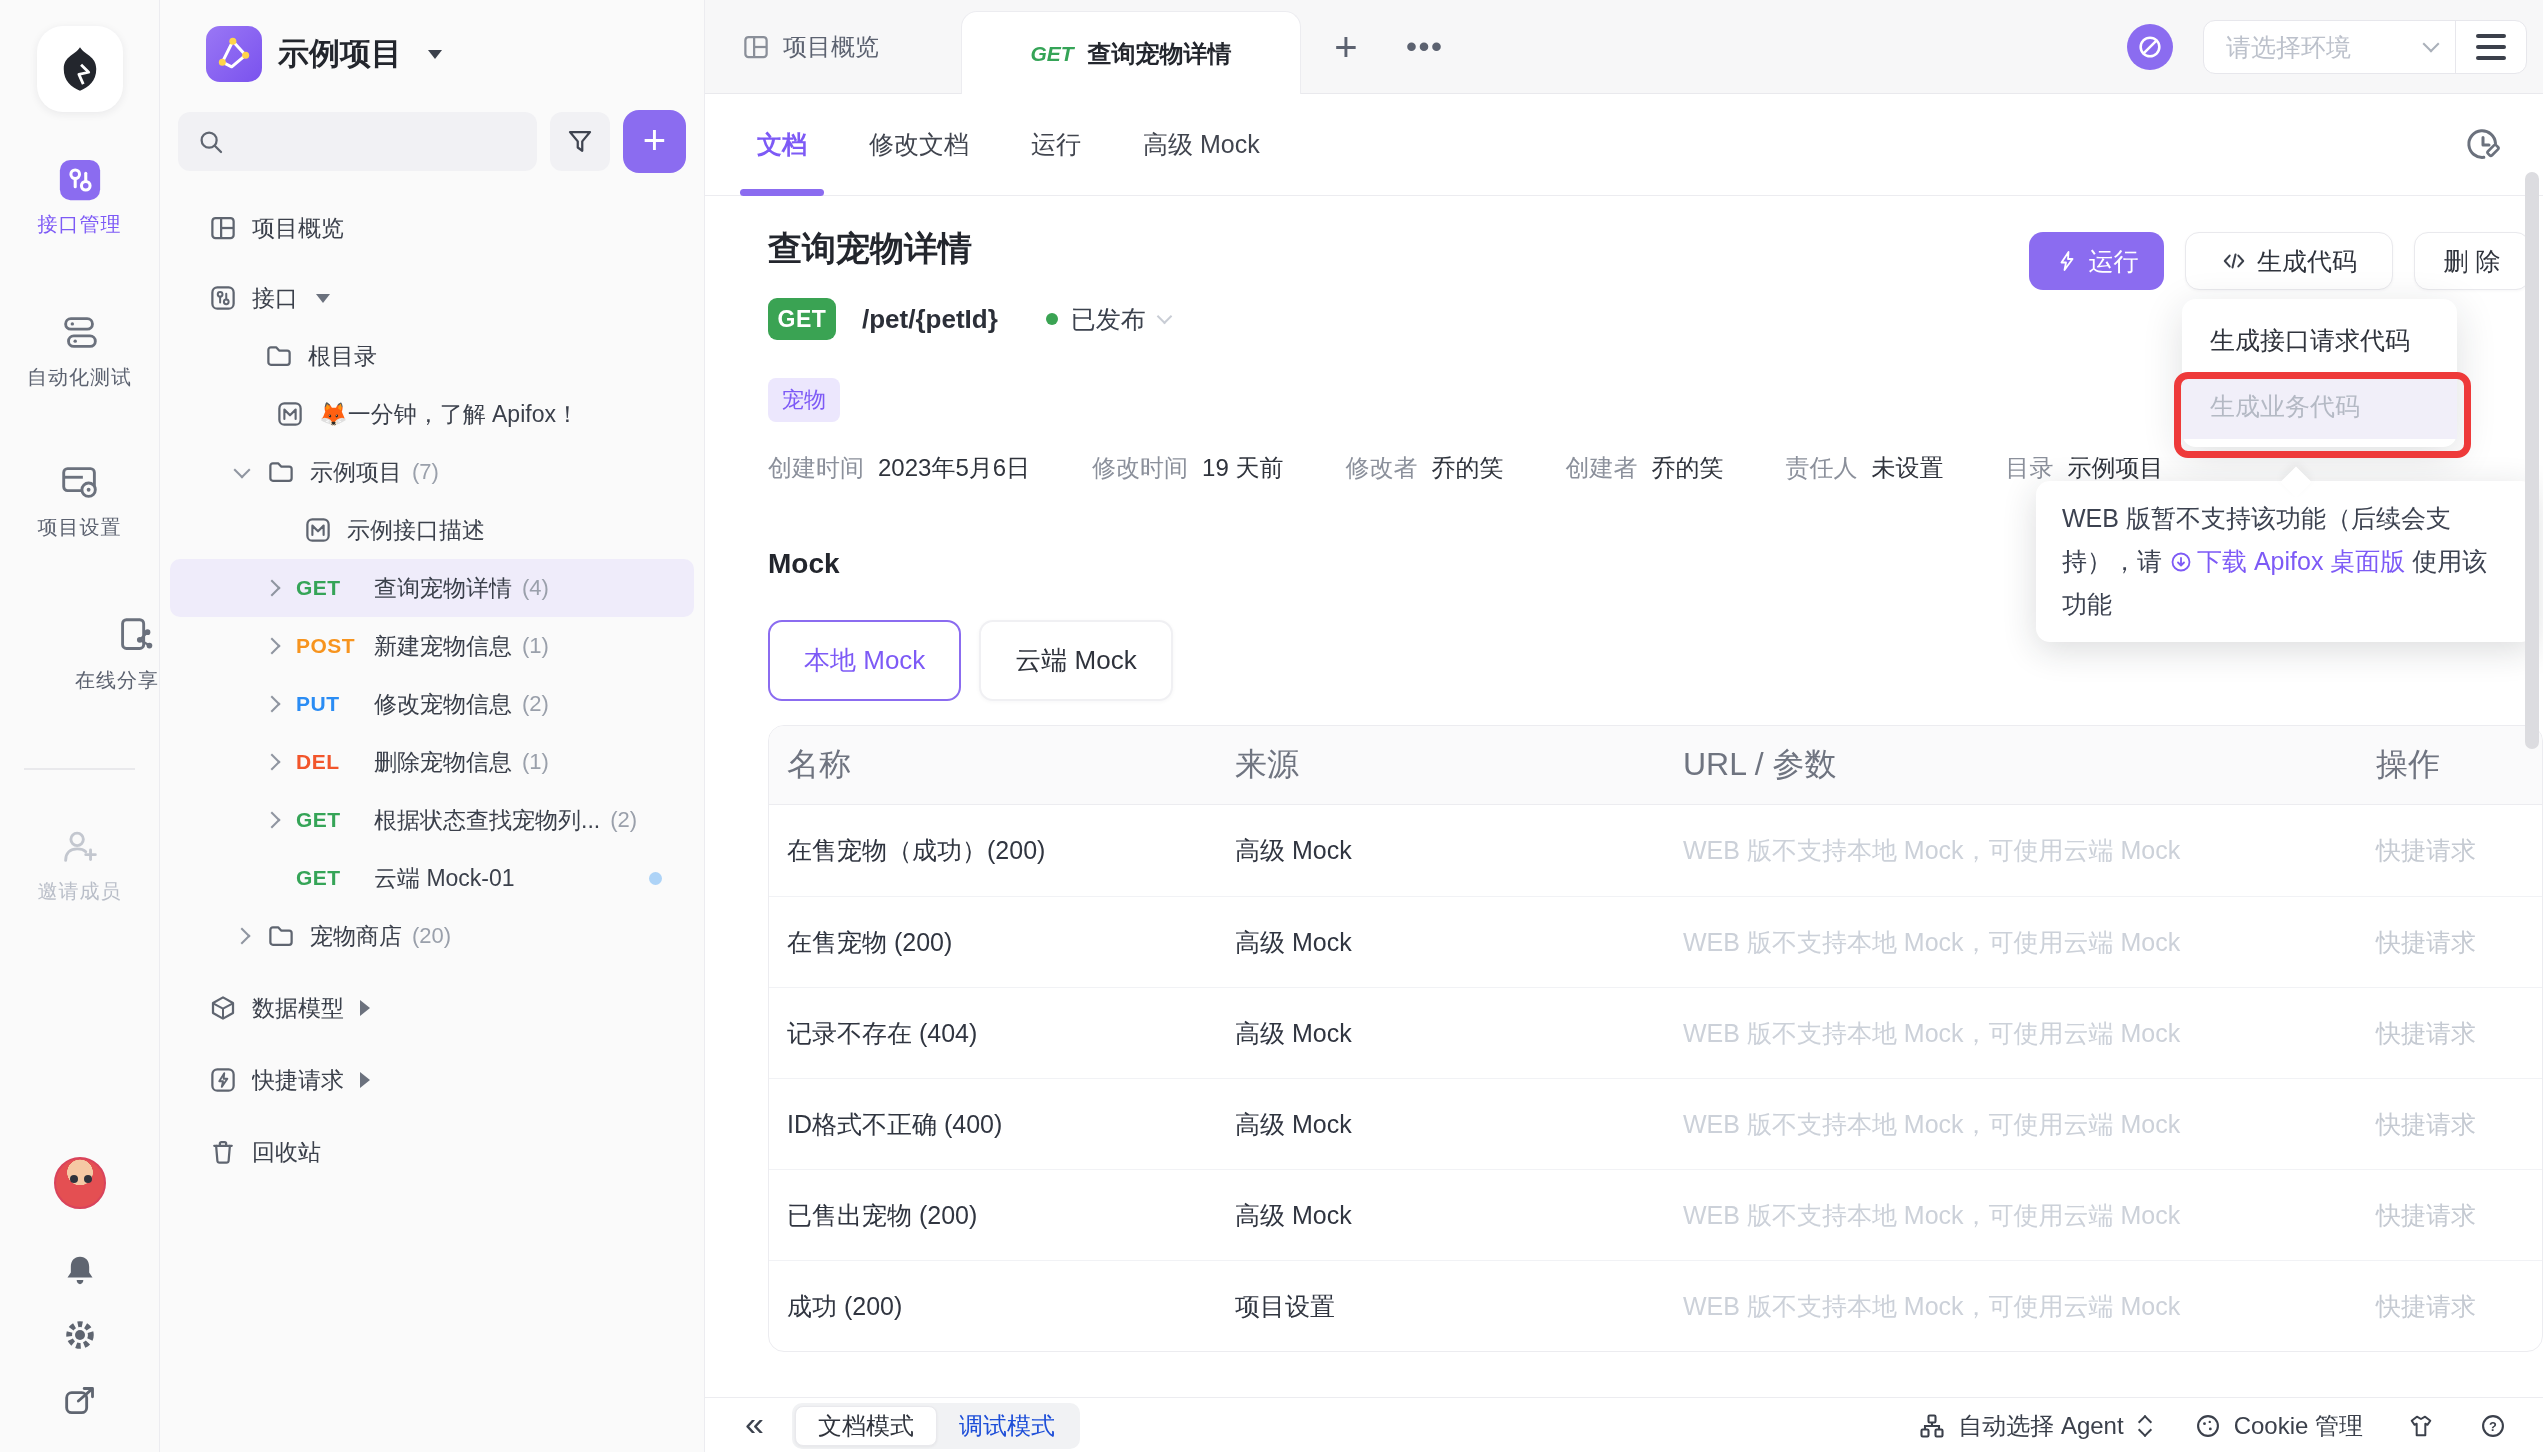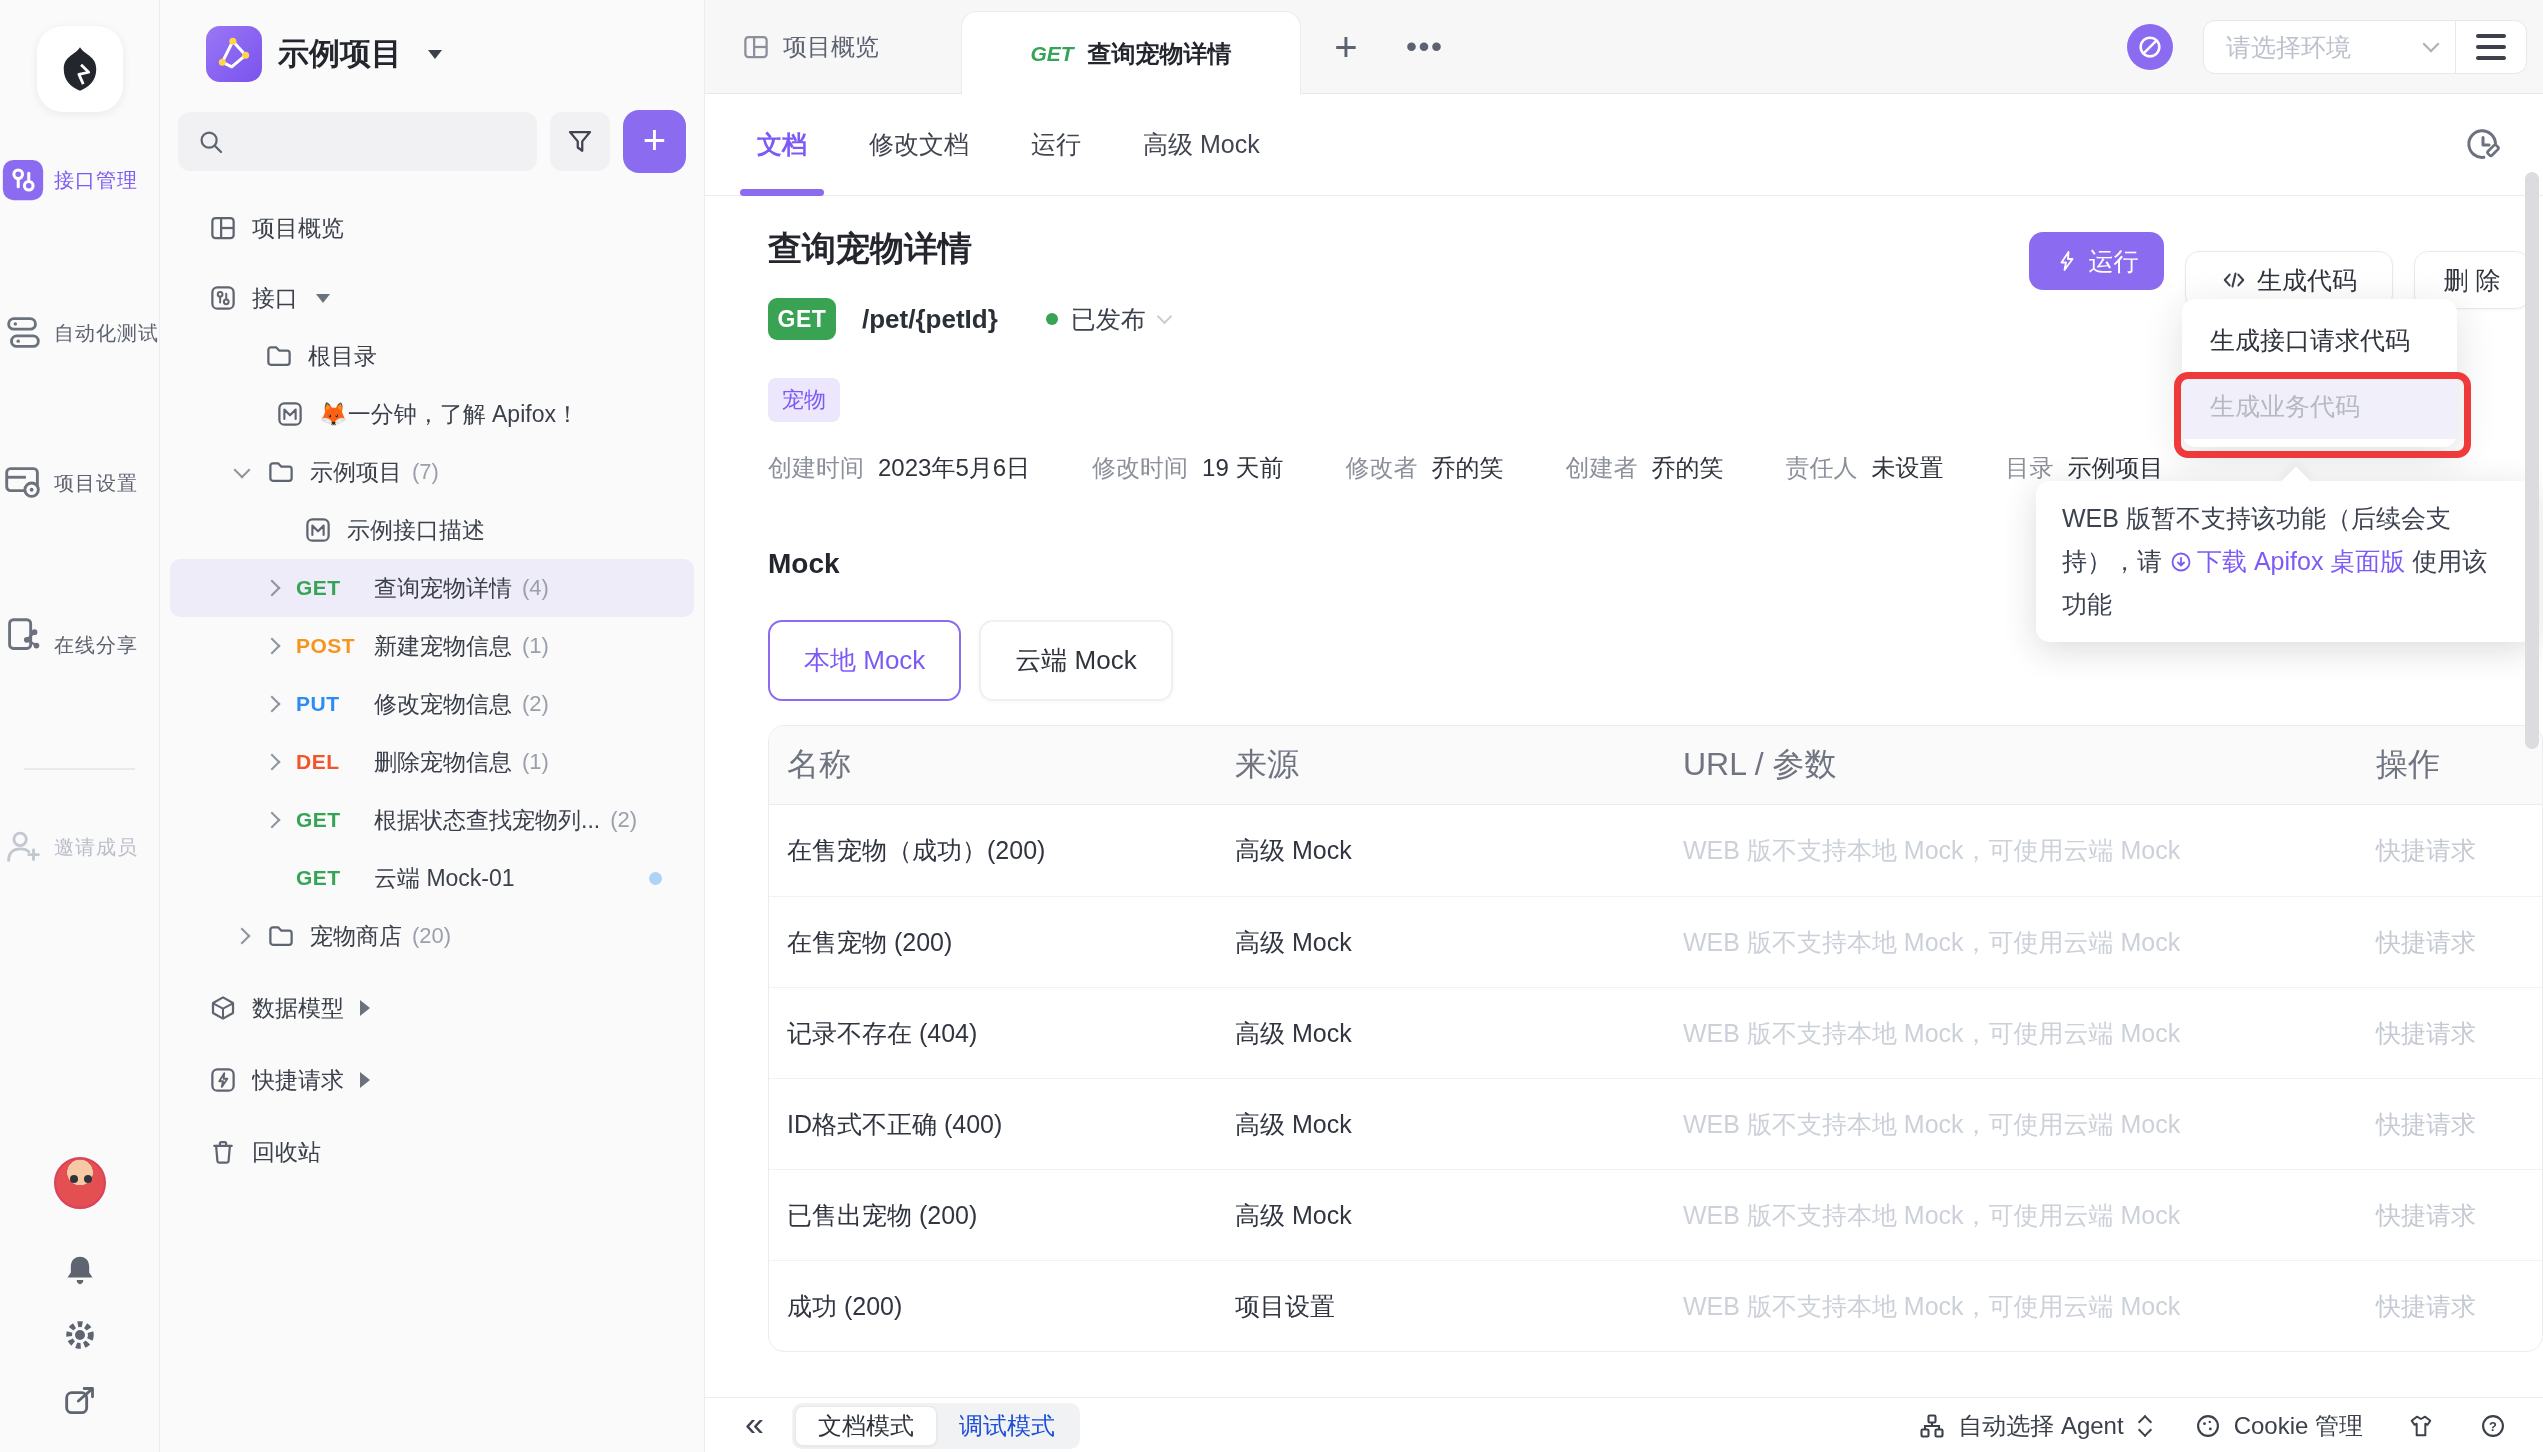--- a/index.html
+++ b/index.html
@@ -2,21 +2,21 @@
 <html><head>
 <meta charset="utf-8">
 <style>
   *{margin:0;padding:0;box-sizing:border-box;}
   html,body{width:2543px;height:1453px;overflow:hidden;}
   body{font-family:"Liberation Sans","DejaVu Sans",sans-serif;color:#2f333c;background:#fff;}
   .app{position:relative;width:2543px;height:1453px;overflow:hidden;background:#fff;}
 
   
   .rail{position:absolute;left:0;top:0;width:160px;height:1453px;background:#fafafa;border-right:1px solid #ececf0;}
-  .rail .blk{position:absolute;left:0;width:159px;display:flex;flex-direction:row;align-items:center;gap:8px;cursor:pointer;}
+  .rail .blk{position:absolute;left:0;width:159px;display:flex;flex-direction:column;align-items:center;gap:8px;cursor:pointer;}
   .logo-box{position:absolute;left:37px;top:26px;width:86px;height:86px;background:#fff;border-radius:26px;box-shadow:0 2px 8px rgba(40,44,54,.08);display:flex;align-items:center;justify-content:center;}
   .rail-label{font-size:20px;color:#5c6270;letter-spacing:1px;}
   .rail .active .rail-label{color:#7d5af6;}
   .rail .dim .rail-label{color:#b9bec8;}
   .rail-div{position:absolute;left:24px;top:768px;width:111px;height:0;border-top:2px solid #e9e9ec;}
   .avatar{position:absolute;left:54px;top:1157px;width:52px;height:52px;border-radius:50%;background:radial-gradient(circle at 50% 28%,#f5c9a4 0 30%,#e44f52 31% 100%);border:2px solid #d9435b;overflow:hidden;cursor:pointer;}
   .avatar::after{content:"";position:absolute;left:14px;top:16px;width:8px;height:8px;border-radius:50%;background:#2f333c;box-shadow:14px 0 0 #2f333c;}
   .rail-mini{position:absolute;left:56px;width:48px;height:48px;display:flex;align-items:center;justify-content:center;cursor:pointer;}
 
   
@@ -115,21 +115,21 @@
   .sb-item{display:flex;align-items:center;gap:12px;font-size:24px;color:#3b404b;cursor:pointer;}
   .updown{display:flex;flex-direction:column;gap:2px;margin-left:4px;}
   .updown i{width:10px;height:10px;border-right:2.3px solid #3b404b;border-bottom:2.3px solid #3b404b;display:block;}
   .updown .u{transform:rotate(-135deg);}
   .updown .d{transform:rotate(45deg);margin-top:-4px;}
 
   
   .actions{position:absolute;top:232px;right:13px;display:flex;gap:21px;z-index:5;}
   .btn{height:58px;border-radius:14px;display:flex;align-items:center;justify-content:center;font-size:25px;cursor:pointer;}
   .btn-run{width:135px;background:#8b6cf0;color:#fff;gap:10px;}
-  .btn-ghost{background:#fff;border:1px solid #e9e9ed;color:#2f333c;box-shadow:0 1px 3px rgba(30,34,40,.04);margin-top:19px;}
+  .btn-ghost{background:#fff;border:1px solid #e9e9ed;color:#2f333c;box-shadow:0 1px 3px rgba(30,34,40,.04);}
   .btn-gen{width:208px;gap:10px;}
   .btn-del{width:116px;}
 
   
   .menu{position:absolute;left:2182px;top:299px;width:275px;background:#fff;border-radius:14px;box-shadow:0 10px 40px rgba(31,35,41,.14);z-index:6;padding:8px 0;}
   .menu-item{height:66px;display:flex;align-items:center;padding-left:28px;font-size:25px;color:#2f333c;cursor:pointer;}
   .menu-item.disabled{color:#b4b9c4;background:#f1eff9;cursor:default;}
   .red-frame{position:absolute;left:2174px;top:372px;width:297px;height:86px;border:7px solid #ee3a3a;border-radius:14px;z-index:8;pointer-events:none;}
 
   

